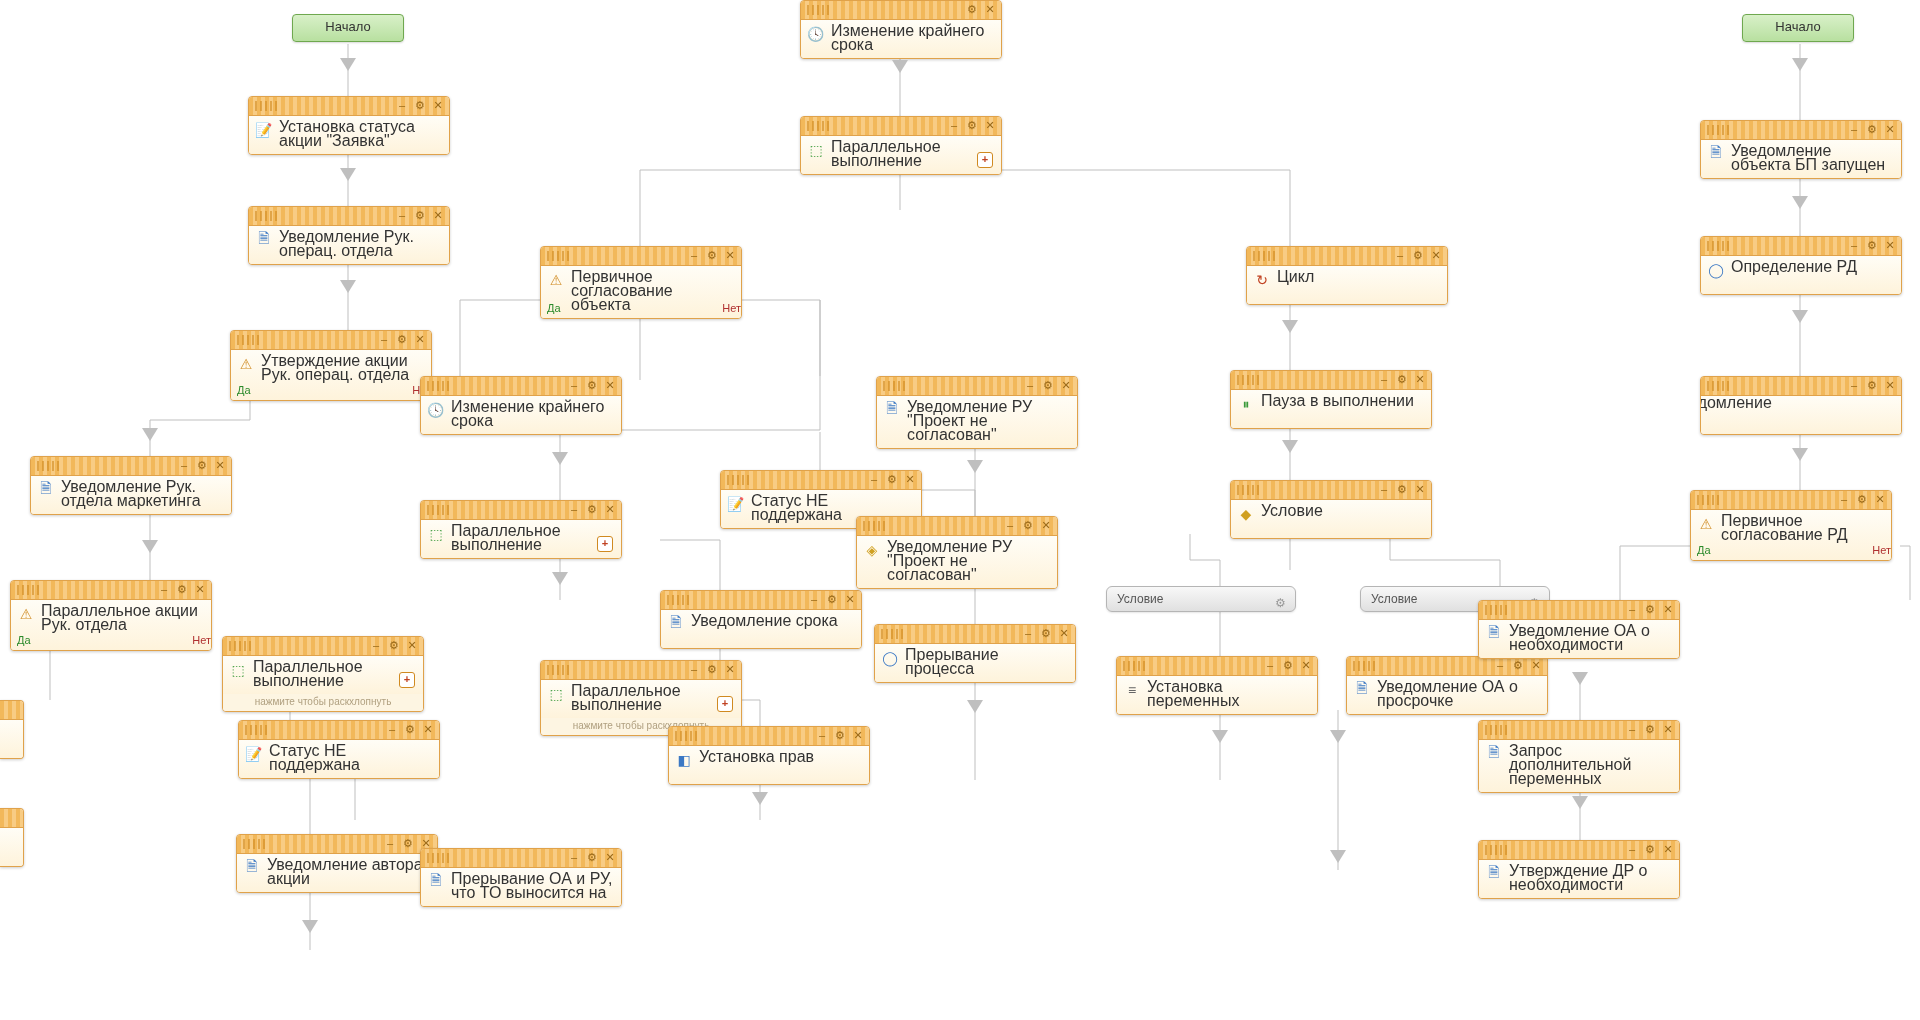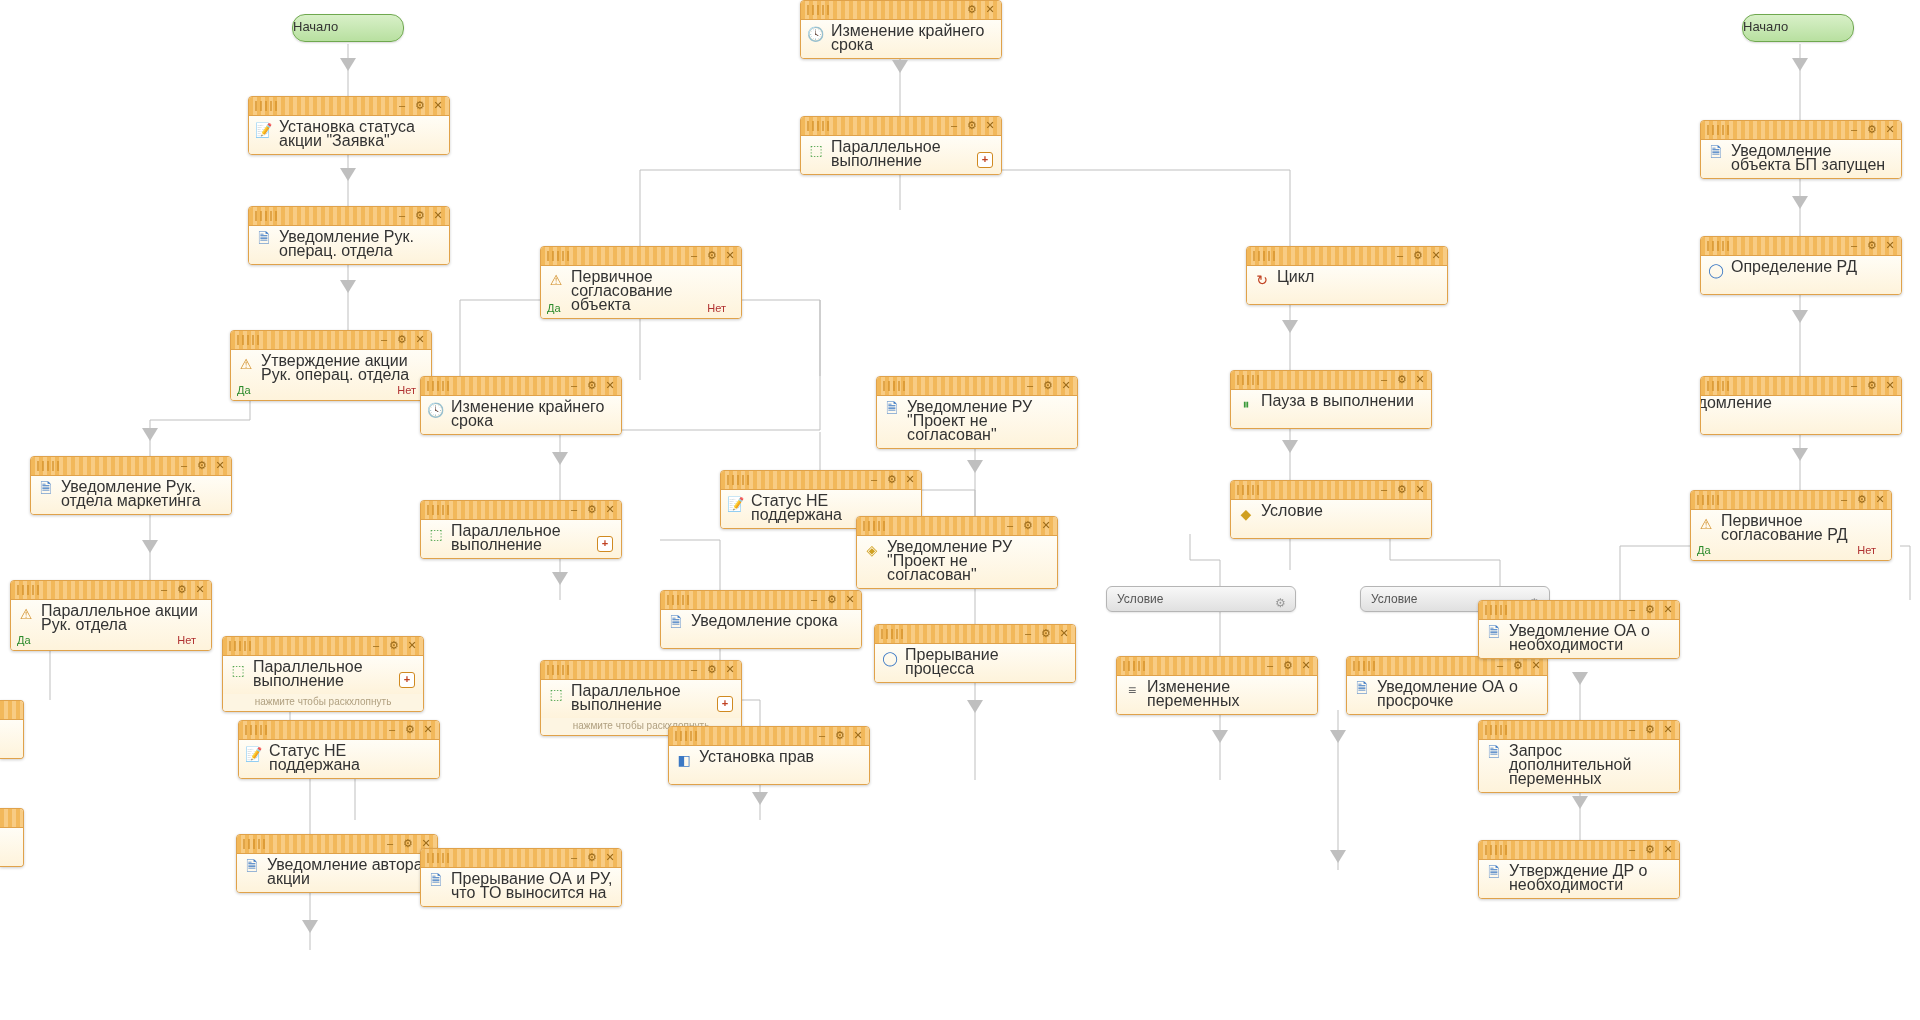--- a/index.html
+++ b/index.html
@@ -17,23 +17,23 @@
     position: relative;
     width: 1920px;
     height: 1020px;
   }
   
   .start-node {
     position: absolute;
     width: 110px;
     height: 26px;
     border: 1px solid #6fa84f;
-    border-radius: 13px;
+    border-radius: 4px;
     background: linear-gradient(#d8f0c8, #b8e0a0);
-    text-align: left;
+    text-align: center;
     line-height: 24px;
     font-size: 13px;
     color: #333;
     box-shadow: 0 1px 2px rgba(0,0,0,0.15);
   }
   
   .cond-node {
     position: absolute;
     width: 190px;
     height: 26px;
@@ -142,21 +142,21 @@
     line-height: 12px;
     text-align: center;
     font-weight: bold;
   }
   .task .yes-label, .task .no-label {
     position: absolute;
     bottom: 4px;
     font-size: 11px;
   }
   .task .yes-label { left: 6px; color: #2a8a2a; }
-  .task .no-label  { right: 15px; color: #b03030; }
+  .task .no-label  { right: 0; color: #b03030; }
   .task .hint {
     text-align: center;
     font-size: 10px;
     color: #b0a080;
     padding: 2px 0 4px 0;
     background: #fdf5e2;
   }
   
   .task.clipped-left {
     width: 24px;
@@ -697,21 +697,21 @@
   <div class="titlebar">
         <div class="grip"></div>
         <div class="controls">
     <div class="ctl">–</div>
     <div class="ctl">⚙</div>
     <div class="ctl">✕</div>
   </div>
       </div>
   <div class="body">
     <span class="icon ic-var">≡</span>
-    <span class="text">Изменение переменных</span>
+    <span class="text">Установка переменных</span>
   </div>
 </div>
 <div class="arrow-down" style="left:1212px; top:730px"></div>
 
 <div class="task" style="left:1346px; top:656px">
   <div class="titlebar">
         <div class="grip"></div>
         <div class="controls">
     <div class="ctl">–</div>
     <div class="ctl">⚙</div>

